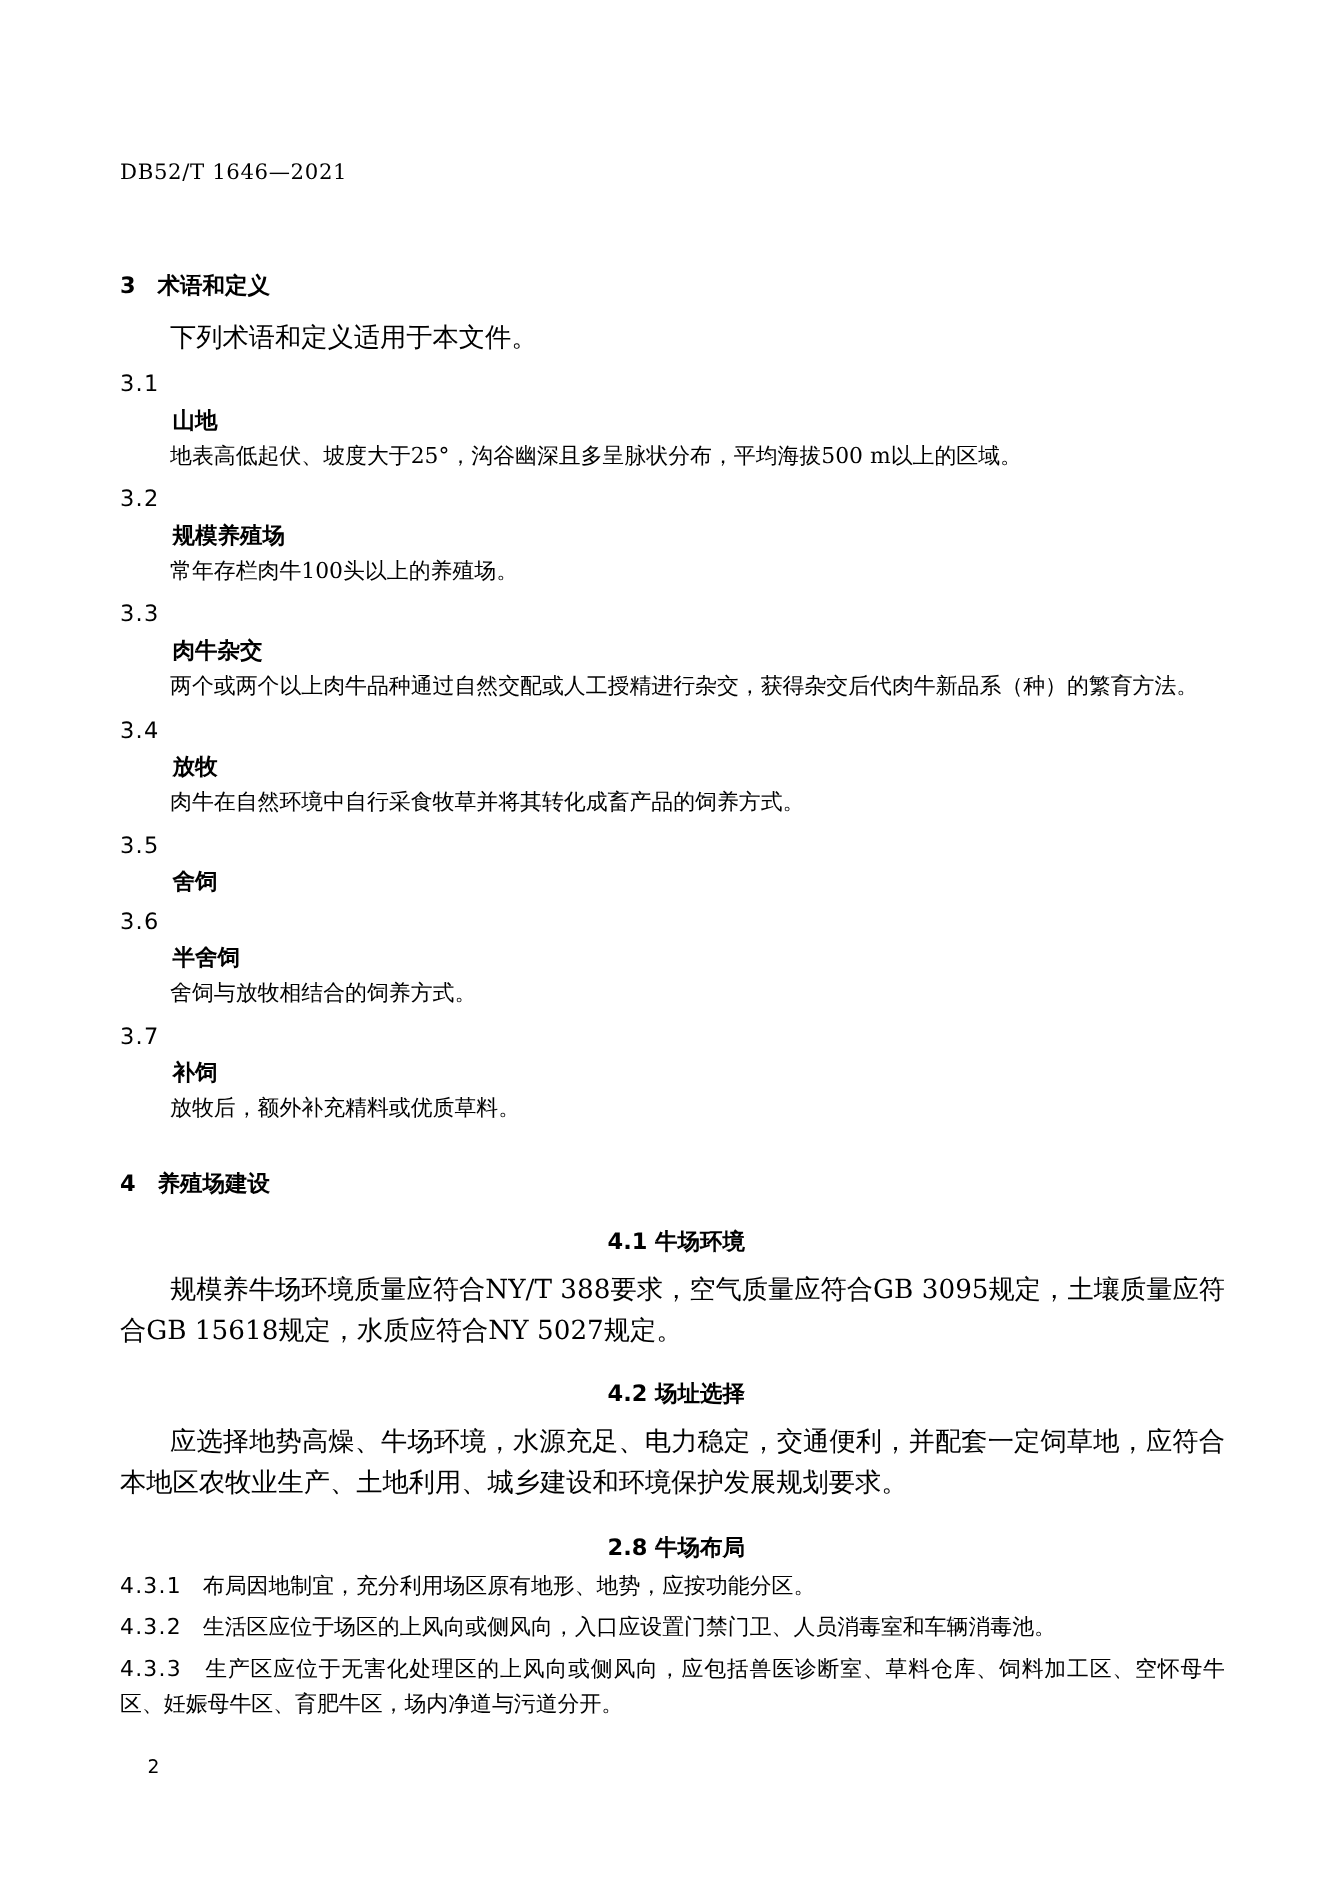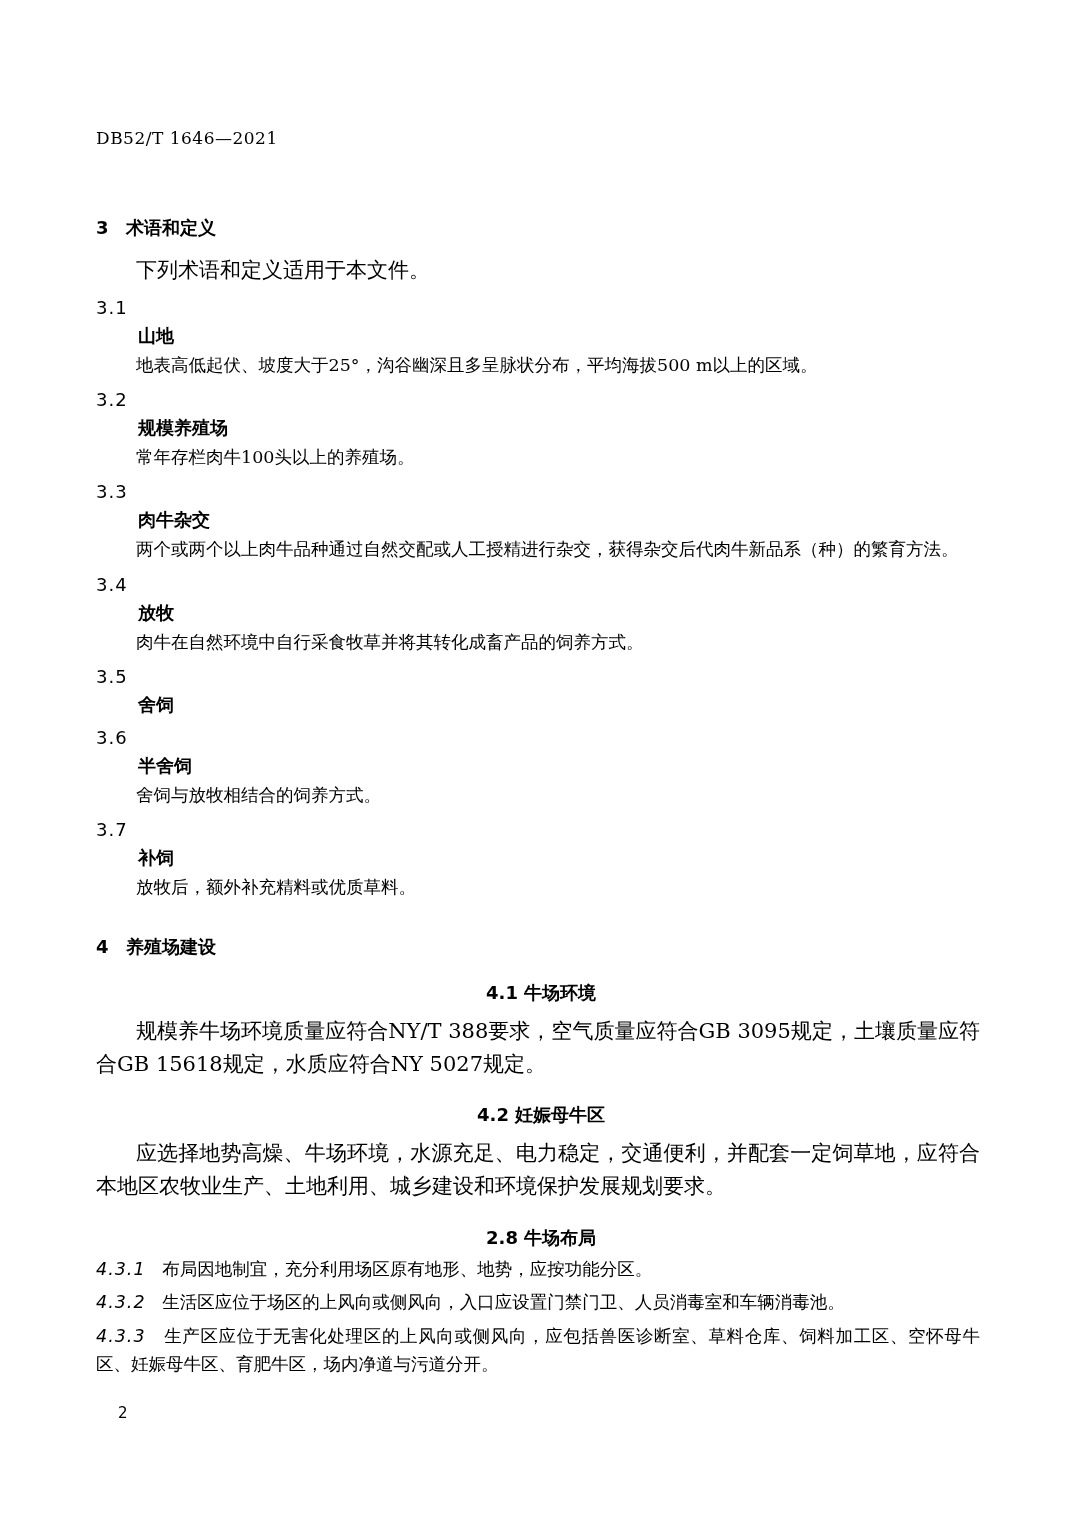--- a/index.html
+++ b/index.html
@@ -93,21 +93,20 @@
   }
   .sub-para {
     margin-top: 6px;
     font-size: 17.5px;
     line-height: 1.58;
     text-align: justify;
   }
   .sub-para .sn {
     font-family: "DejaVu Sans", "Liberation Sans", sans-serif;
     letter-spacing: 1px;
-    font-style: italic;
   }
   .gap-lg { margin-top: 34px; }
   .gap-md { margin-top: 22px; text-align: center; }
 
   .pagenum {
     position: absolute;
     left: 118px;
     top: 1404px;
     font-size: 15px;
     font-family: "DejaVu Sans", "Liberation Sans", sans-serif;
@@ -157,21 +156,21 @@
     <div class="clause-h1 gap-lg">
       <span class="num">4</span><span>养殖场建设</span>
     </div>
 
     <div class="clause-h2 gap-md">
       <span class="num">4.1</span><span>牛场环境</span>
     </div>
     <div class="para indent">规模养牛场环境质量应符合NY/T 388要求，空气质量应符合GB 3095规定，土壤质量应符合GB 15618规定，水质应符合NY 5027规定。</div>
 
     <div class="clause-h2 gap-md">
-      <span class="num">4.2</span><span>妊娠母牛区</span>
+      <span class="num">4.2</span><span>场址选择</span>
     </div>
     <div class="para indent">应选择地势高燥、牛场环境，水源充足、电力稳定，交通便利，并配套一定饲草地，应符合本地区农牧业生产、土地利用、城乡建设和环境保护发展规划要求。</div>
 
     <div class="clause-h2 gap-md">
       <span class="num">2.8</span><span>牛场布局</span>
     </div>
 
     <div class="sub-para">
       <span class="sn">4.3.1</span>&nbsp;&nbsp;&nbsp;<span>布局因地制宜，充分利用场区原有地形、地势，应按功能分区。</span>
     </div>

